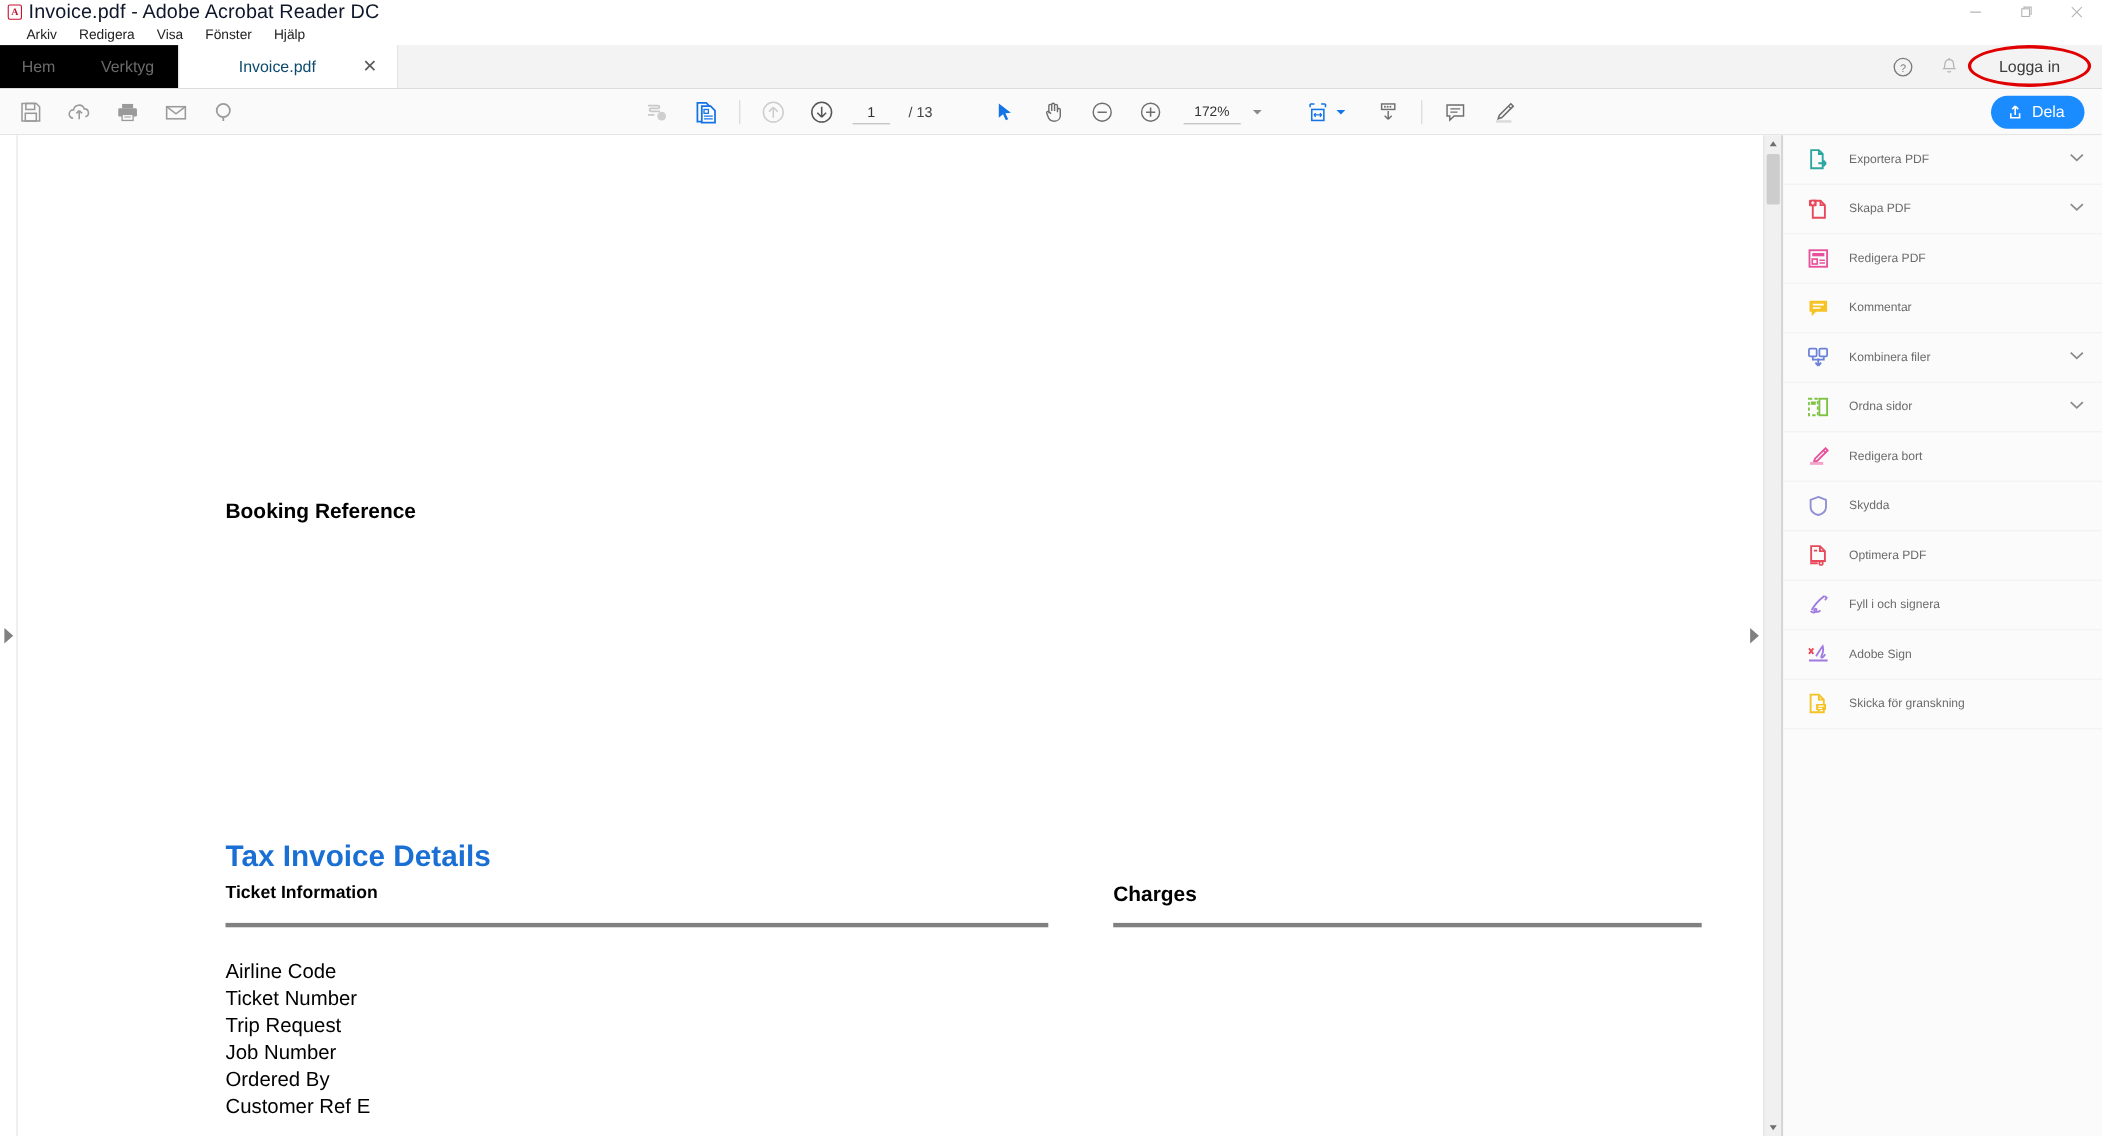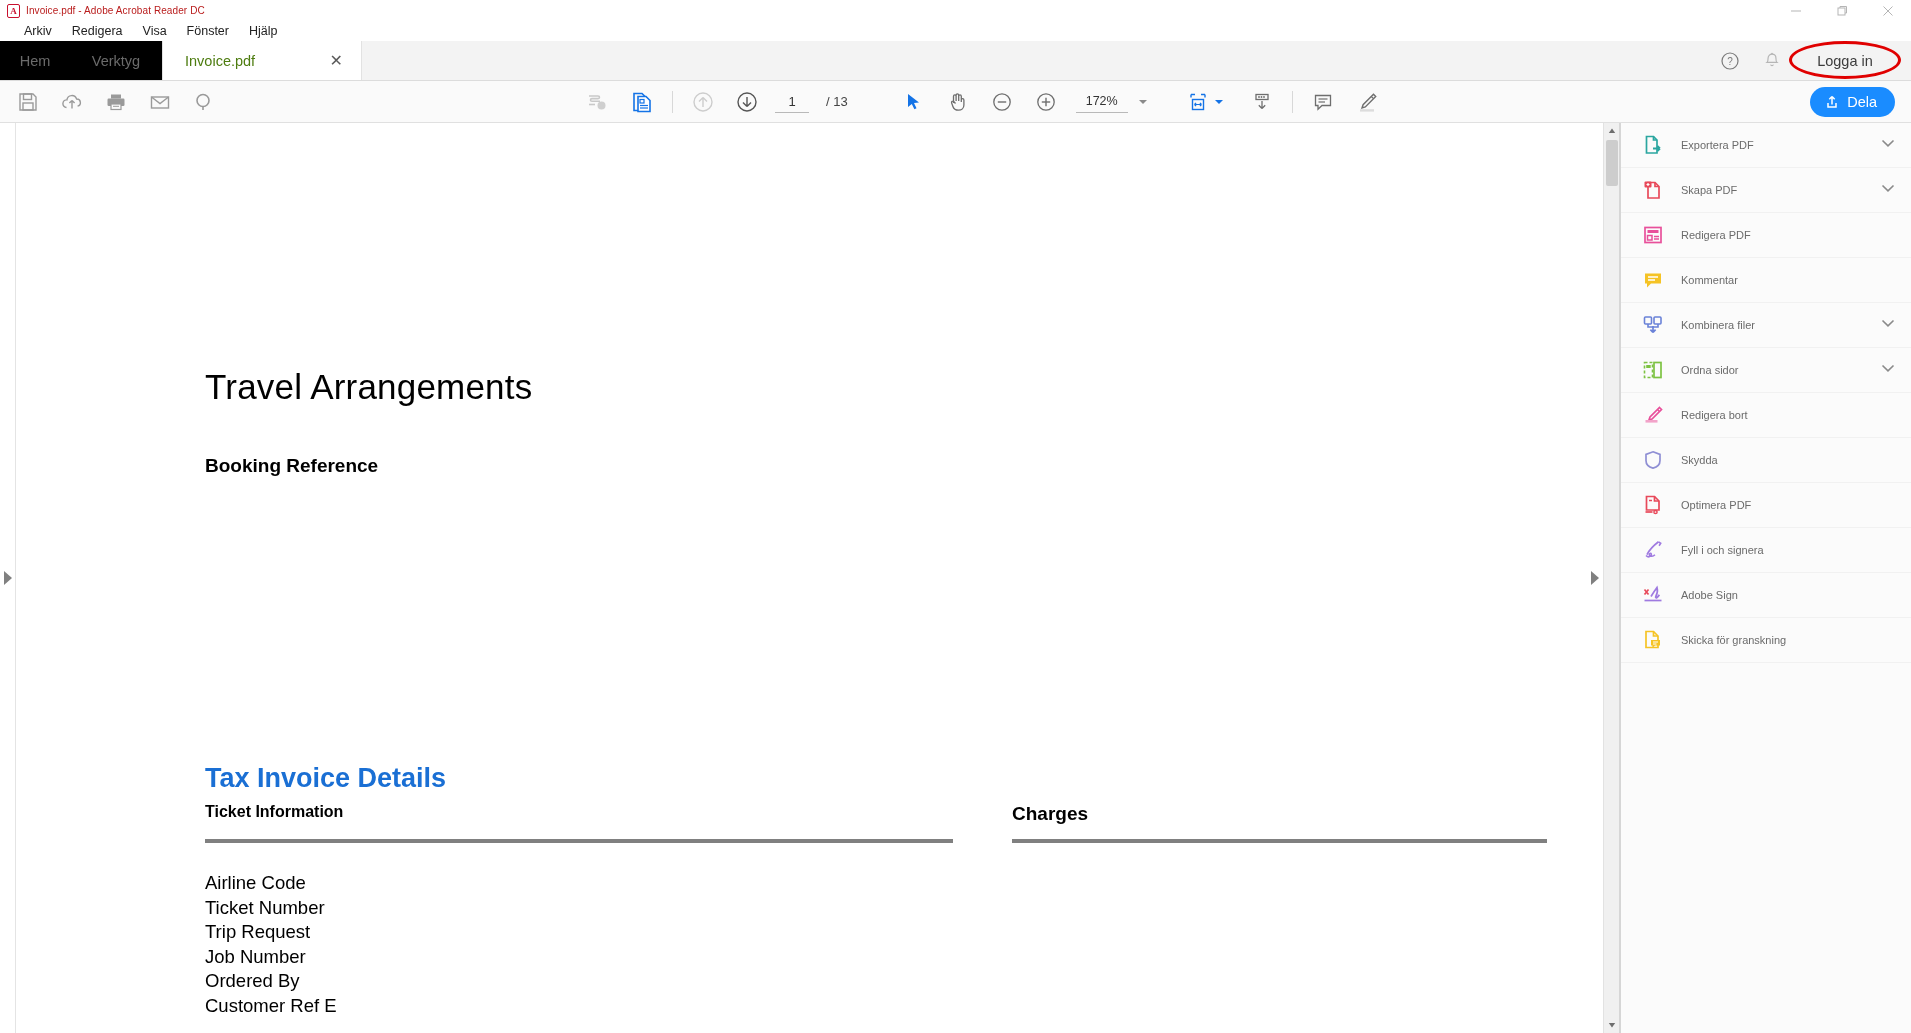--- a/index.html
+++ b/index.html
@@ -17,21 +17,21 @@
     background:#ffffff; display:flex; align-items:center;
     border-bottom:1px solid #ffffff;
   }
   .titlebar .app-icon {
     width:13px; height:14px; margin-left:7px; margin-right:6px;
     border:1px solid #c8102e; border-radius:2px;
     color:#c8102e; font-size:9px; line-height:12px; text-align:center;
     font-family:"Liberation Serif", serif; font-weight:bold;
   }
   .titlebar .title-text {
-    font-size:10px; color:#b91c1c; letter-spacing:.1px;
+    font-size:18px; color:#0f172a; letter-spacing:.1px;
   }
   .winbtns { position:absolute; right:0; top:0; height:22px; display:flex; }
   .winbtn { width:46px; height:22px; display:flex; align-items:center; justify-content:center; }
   .winbtn svg { display:block; }
 
   
   .menubar {
     position:absolute; top:22px; left:16px; width:1911px; height:19px;
     display:flex; align-items:flex-start; background:#fff;
   }
@@ -49,21 +49,21 @@
   .navtab {
     display:flex; align-items:center; justify-content:center;
     width:70px; font-size:14.5px; color:#6b6b6b; background:#000000;
   }
   .navtab.verktyg { width:92px; }
   .doctab {
     position:relative; display:flex; align-items:center;
     width:200px; background:#ffffff; padding-left:22px;
     border-left:1px solid #e2e2e2; border-right:1px solid #e2e2e2;
   }
-  .doctab .doctab-label { font-size:14.5px; color:#4d7c0f; }
+  .doctab .doctab-label { font-size:14.5px; color:#0c4a6e;margin-left:32px; }
   .doctab .close-x {
     position:absolute; right:18px; top:50%; transform:translateY(-50%);
     font-size:16px; color:#5a5a5a; line-height:1;
   }
   .tab-right {
     margin-left:auto; display:flex; align-items:center; gap:0px; padding-right:14px;
   }
   .tab-ic { width:42px; height:40px; display:flex; align-items:center; justify-content:center; }
   .signin-wrap { position:relative; width:104px; height:40px; display:flex; align-items:center; justify-content:center; }
   .signin-label { font-size:14.5px; color:#3c3c3c; position:relative; z-index:2; }
@@ -387,21 +387,20 @@
     </div>
   </div>
 
   <div class="viewer">
     <div class="leftrail">
       <div class="tri-right"></div>
     </div>
 
     <div class="page">
       <div class="doc">
-        <div class="doc-title">Travel Arrangements</div>
         <div class="doc-sub">Booking Reference</div>
         <div class="doc-tax">Tax Invoice Details</div>
         <div class="doc-ticketinfo">Ticket Information</div>
         <div class="rule-left"></div>
         <div class="doc-charges">Charges</div>
         <div class="rule-right"></div>
         <div class="fieldlist">
           <div>Airline Code</div>
           <div>Ticket Number</div>
           <div>Trip Request</div>

